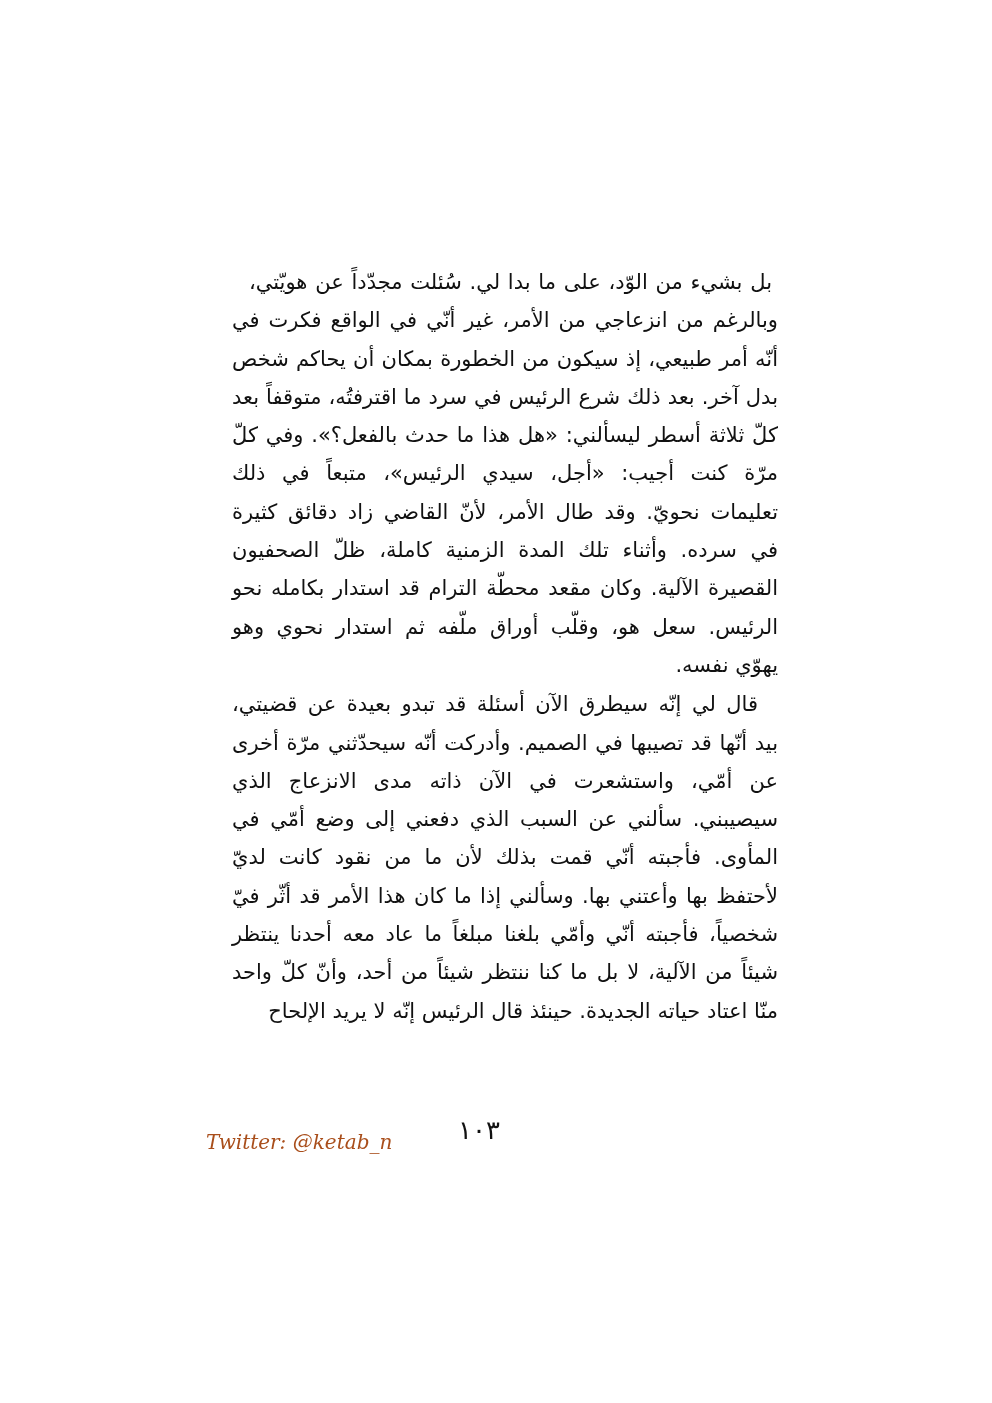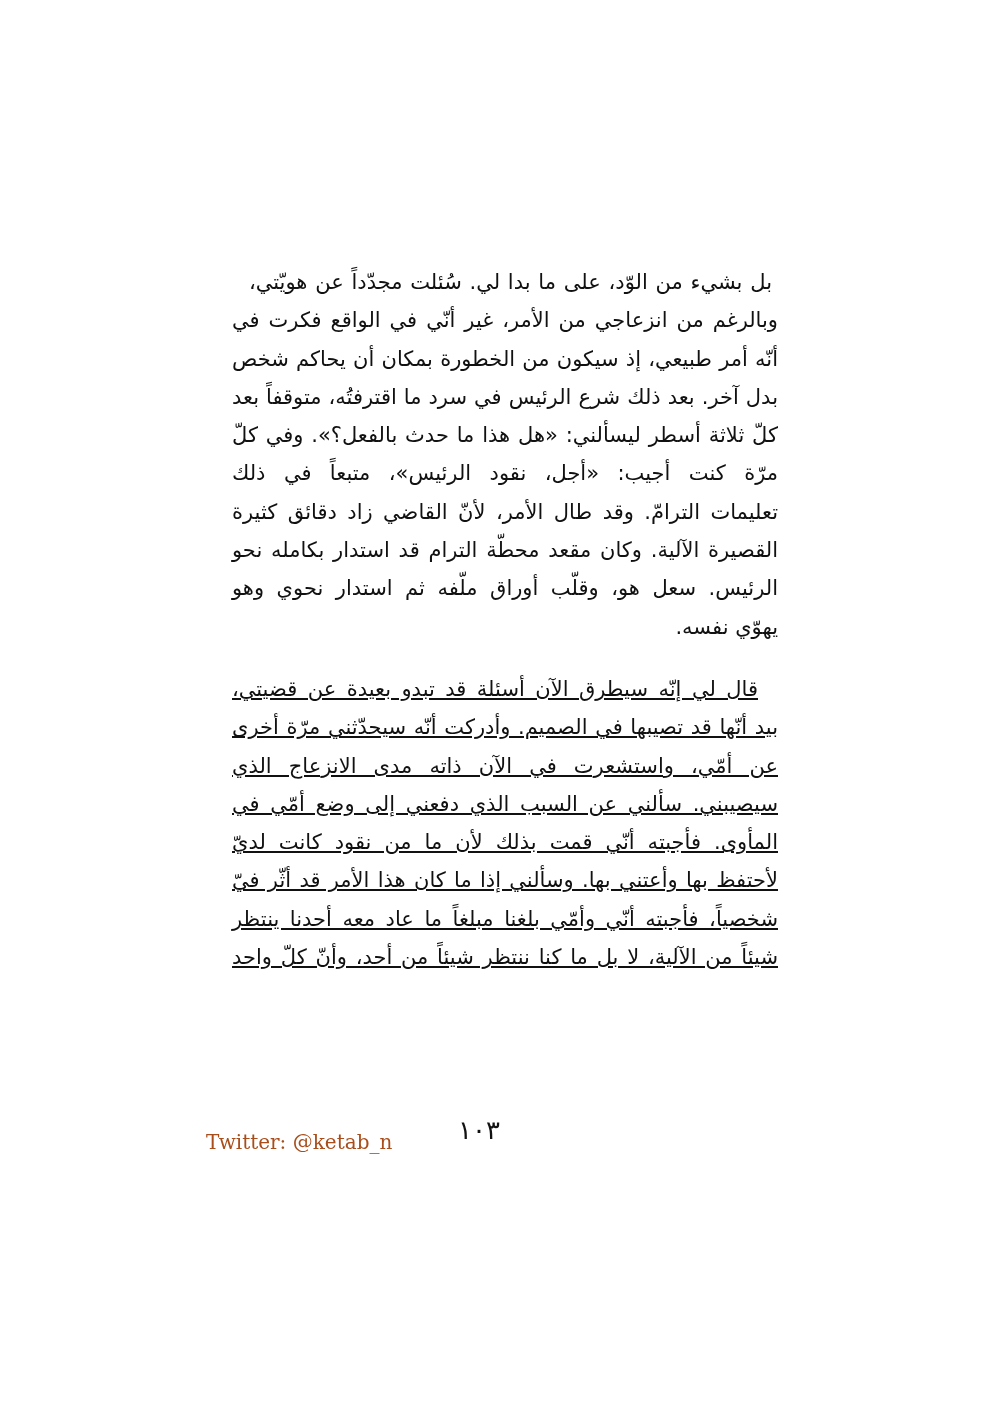--- a/index.html
+++ b/index.html
@@ -22,36 +22,37 @@
     left: 232px;
     width: 546px;
     direction: rtl;
     unicode-bidi: embed;
     color: var(--text-color, #111111);
     font-size: 21px;
     line-height: 38.3px;
     font-family: "DejaVu Sans", sans-serif;
   }
   .para { margin: 0; padding: 0; }
-  .para + .para { margin-top: 24px; text-decoration: underline; }
+  .para + .para { margin-top: 1px; }
   .line {
     text-align: justify;
     text-align-last: justify;
     white-space: normal;
   }
   .line.last { text-align-last: right; }
   .para.p0 .line.first { text-indent: 6px; margin-left: 17px; }
   .para.p1 .line.first { text-indent: 20px; }
 
   
   .twitter {
     position: absolute;
     left: 206px;
     top: 1129px;
     font-family: "DejaVu Serif", serif;
+    font-style: italic;
     font-size: 20px;
     line-height: 26px;
     color: var(--accent-color, #a94e1b);
   }
   .page-number {
     position: absolute;
     left: 458px;
     top: 1114px;
     width: 100px;
     text-align: left;
@@ -77,35 +78,37 @@
 
 <div class="page">
 
   <main class="text-block">
       <div class="para p0">
         <div class="line first">بل بشيء من الوّد، على ما بدا لي. سُئلت مجدّداً عن هويّتي،</div>
         <div class="line">وبالرغم من انزعاجي من الأمر، غير أنّي في الواقع فكرت في</div>
         <div class="line">أنّه أمر طبيعي، إذ سيكون من الخطورة بمكان أن يحاكم شخص</div>
         <div class="line">بدل آخر. بعد ذلك شرع الرئيس في سرد ما اقترفتُه، متوقفاً بعد</div>
         <div class="line">كلّ ثلاثة أسطر ليسألني: «هل هذا ما حدث بالفعل؟». وفي كلّ</div>
-        <div class="line">مرّة كنت أجيب: «أجل، نقود الرئيس»، متبعاً في ذلك</div>
-        <div class="line">تعليمات الترامّ. وقد طال الأمر، لأنّ القاضي زاد دقائق كثيرة</div>
+        <div class="line">مرّة كنت أجيب: «أجل، سيدي الرئيس»، متبعاً في ذلك</div>
+        <div class="line">تعليمات نحويّ. وقد طال الأمر، لأنّ القاضي زاد دقائق كثيرة</div>
+        <div class="line">في سرده. وأثناء تلك المدة الزمنية كاملة، ظلّ الصحفيون</div>
         <div class="line">القصيرة الآلية. وكان مقعد محطّة الترام قد استدار بكامله نحو</div>
         <div class="line">الرئيس. سعل هو، وقلّب أوراق ملّفه ثم استدار نحوي وهو</div>
         <div class="line last">يهوّي نفسه.</div>
       </div>
       <div class="para p1">
         <div class="line first">قال لي إنّه سيطرق الآن أسئلة قد تبدو بعيدة عن قضيتي،</div>
         <div class="line">بيد أنّها قد تصيبها في الصميم. وأدركت أنّه سيحدّثني مرّة أخرى</div>
         <div class="line">عن أمّي، واستشعرت في الآن ذاته مدى الانزعاج الذي</div>
         <div class="line">سيصيبني. سألني عن السبب الذي دفعني إلى وضع أمّي في</div>
         <div class="line">المأوى. فأجبته أنّي قمت بذلك لأن ما من نقود كانت لديّ</div>
         <div class="line">لأحتفظ بها وأعتني بها. وسألني إذا ما كان هذا الأمر قد أثّر فيّ</div>
         <div class="line">شخصياً، فأجبته أنّي وأمّي بلغنا مبلغاً ما عاد معه أحدنا ينتظر</div>
         <div class="line">شيئاً من الآلية، لا بل ما كنا ننتظر شيئاً من أحد، وأنّ كلّ واحد</div>
+        <div class="line last">منّا اعتاد حياته الجديدة. حينئذ قال الرئيس إنّه لا يريد الإلحاح</div>
       </div>
     </main>
 
   <span class="twitter">Twitter: @ketab_n</span>
 
   <span class="page-number">١٠٣</span>
 
 
 </div>
 

